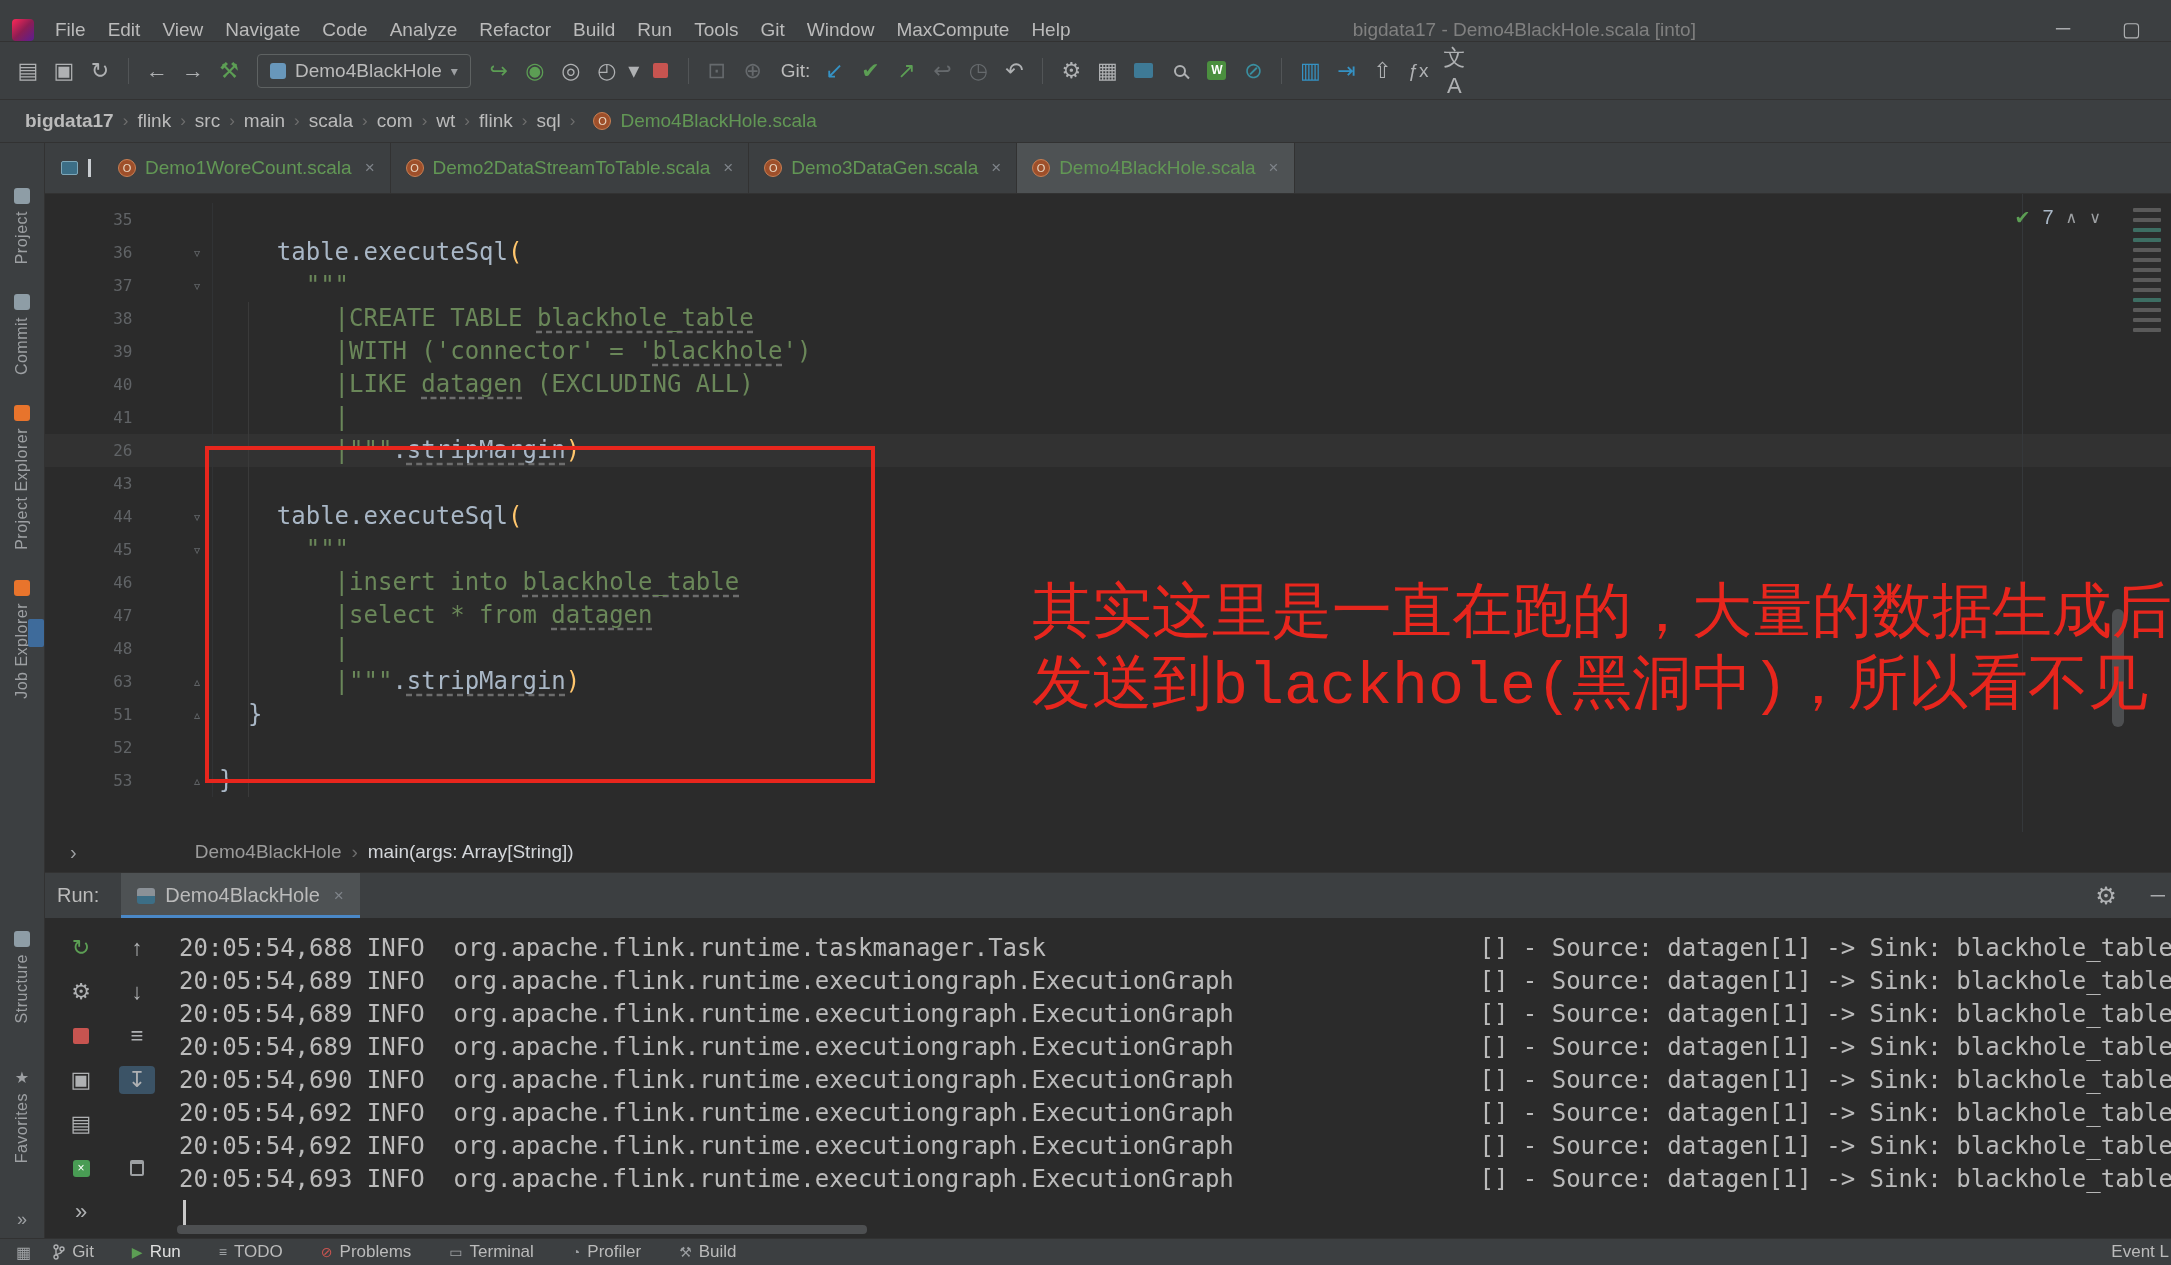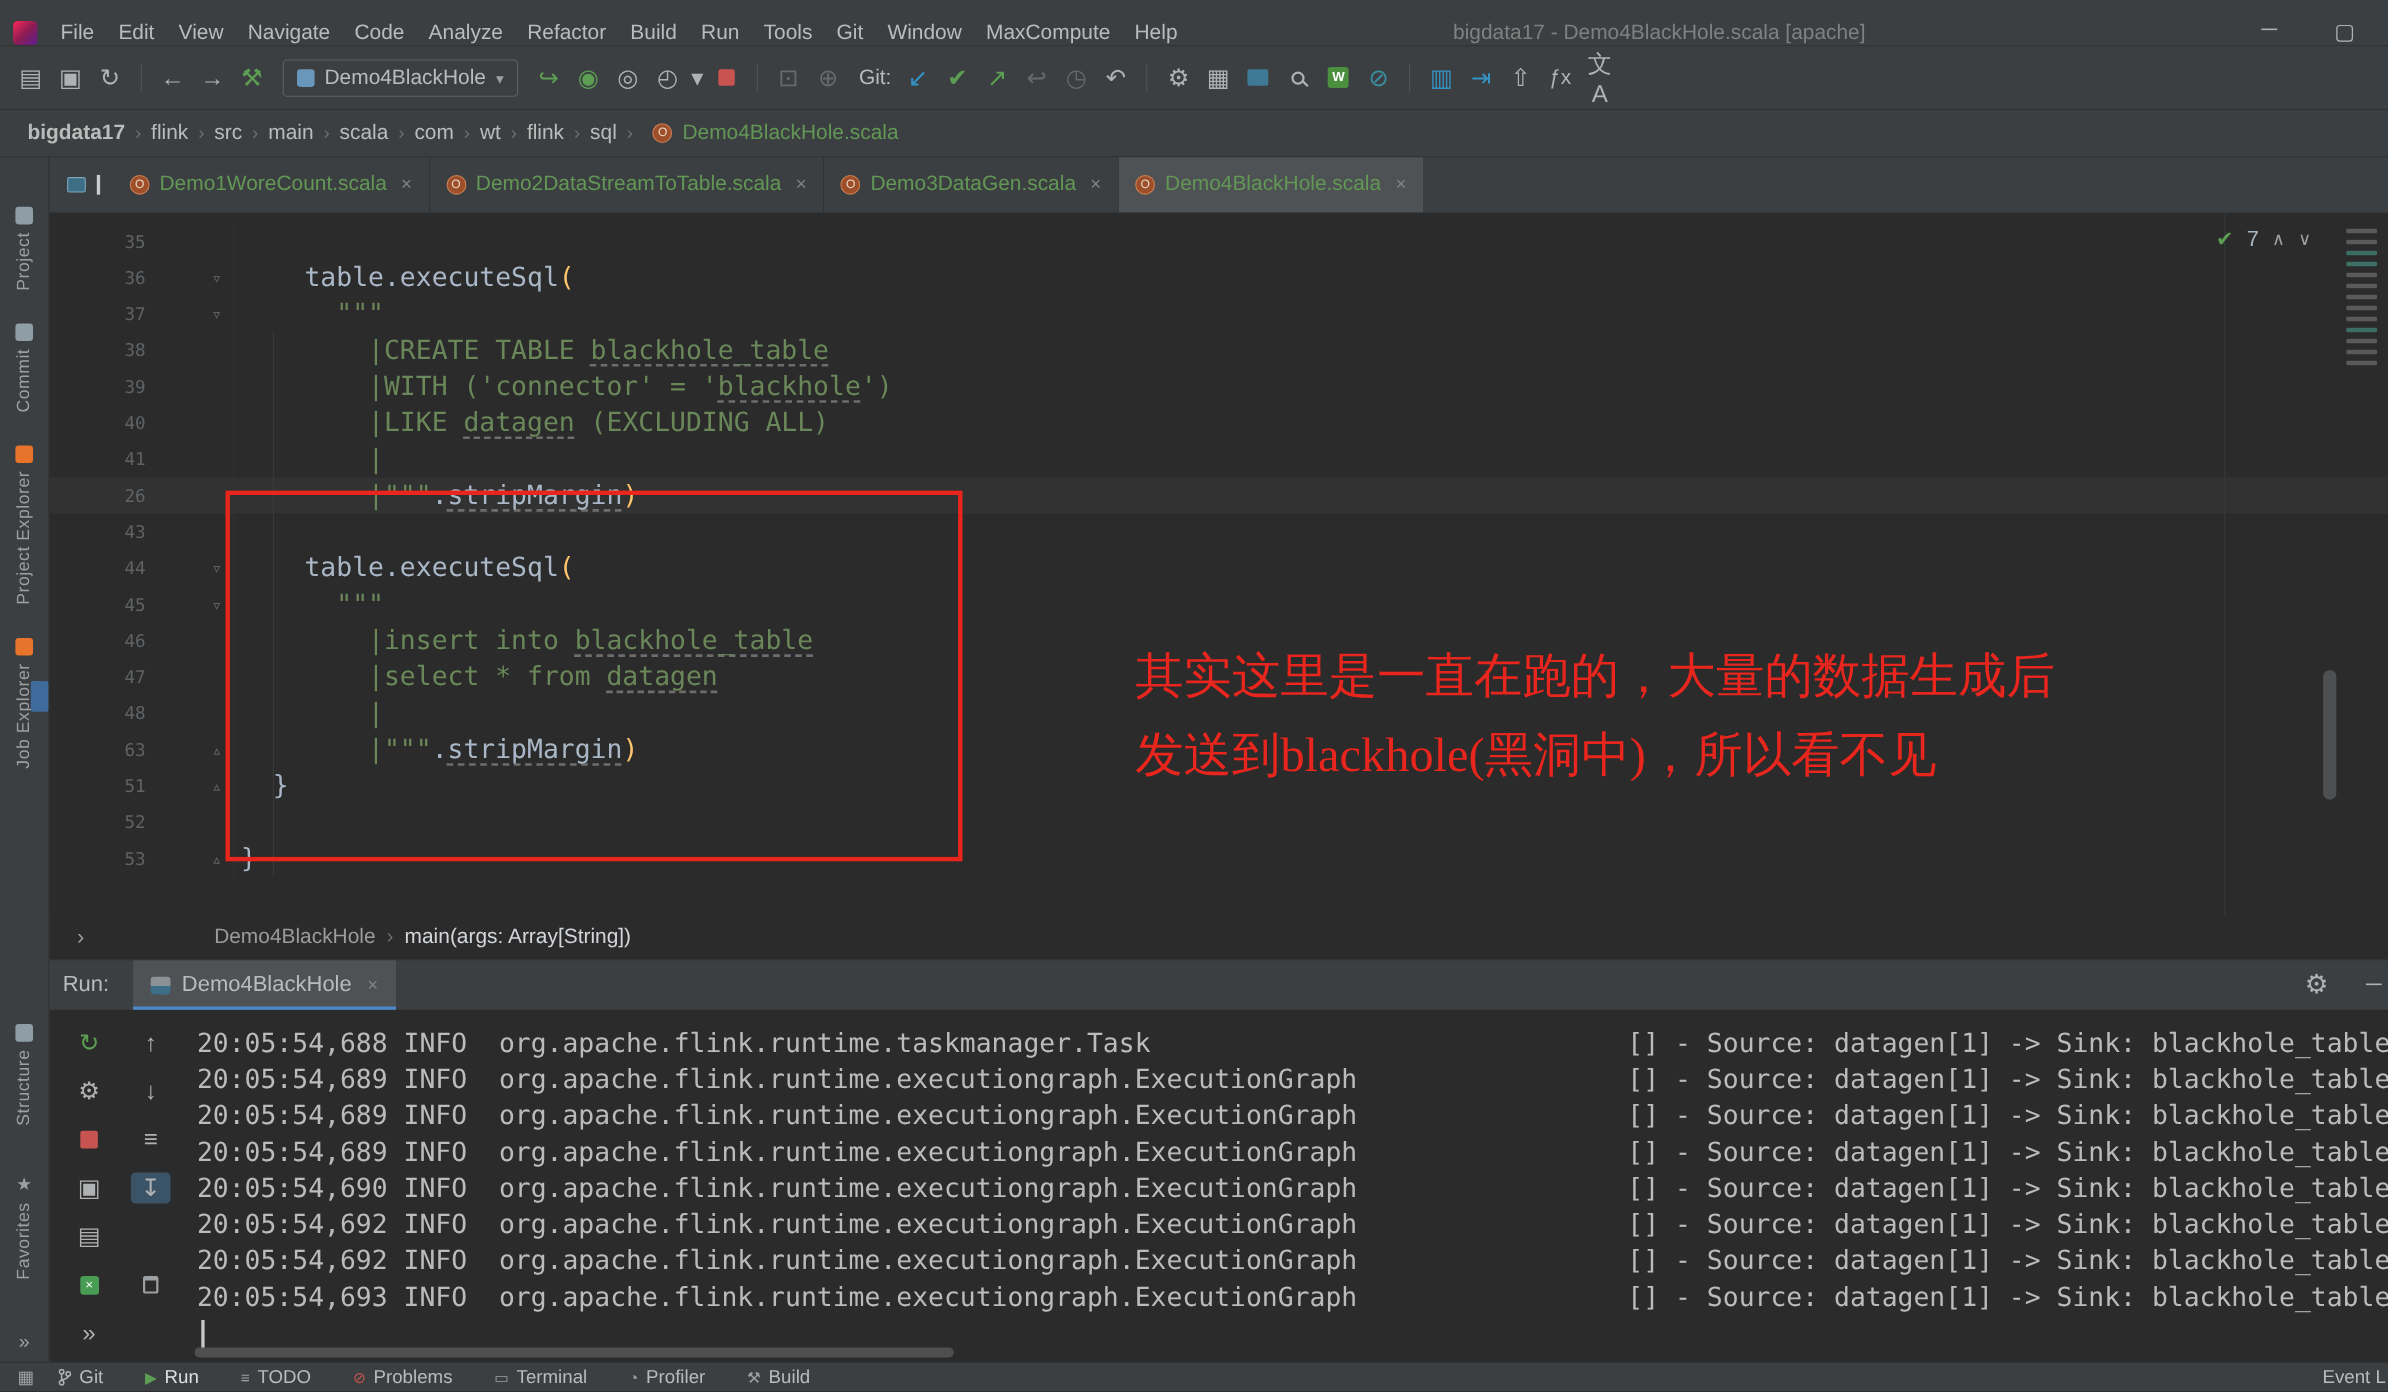--- a/index.html
+++ b/index.html
@@ -90,21 +90,21 @@
   .tk-p  { color:#a9b7c6; }
   .tk-s  { color:#6a8759; }
   .tk-b  { color:#ffc66d; }
   .tk-su { color:#6a8759; text-decoration:underline dashed #6d6d6d; text-underline-offset:5px; }
   .tk-pu { color:#a9b7c6; text-decoration:underline dashed #6d6d6d; text-underline-offset:5px; }
   .indent-guide { position:absolute; left:203px; top:108px; width:1px; height:495px; background:#3a3a3a; }
   .wrap-guide { position:absolute; left:1977px; top:0; height:100%; width:1px; background:#35383b; }
   .red-rect { position:absolute; left:160px; top:252px; width:670px; height:337px;
     border:4px solid #e8261d; z-index:5; }
   .red-note { position:absolute; left:987px; top:385px; z-index:5; color:#e8261d;
-    font-size:44px; line-height:72px; font-family:Liberation Serif, serif; white-space:nowrap; }
+    font-size:60px; line-height:72px; font-family:Liberation Mono, monospace; white-space:nowrap; }
   .inspect-widget { position:absolute; top:12px; right:70px; display:flex; align-items:center; gap:12px;
     font-family:"Liberation Sans", sans-serif; font-size:20px; color:#a9b7c6; }
   .iw-check { color:#5c9e54; font-size:19px; }
   .iw-ch { color:#9da0a3; font-size:16px; }
   .ed-scroll-thumb { position:absolute; right:47px; top:415px; width:12px; height:118px;
     background:#4d4f51; border-radius:6px; }
   .stripe-marks { position:absolute; right:10px; top:14px; width:28px; display:flex;
     flex-direction:column; gap:6px; }
   .mark { height:4px; background:#5a5a5a; border-radius:1px; }
   .mark.teal { background:#3d6e63; }
@@ -173,21 +173,21 @@
         <span class="menu-item">Analyze</span>
         <span class="menu-item">Refactor</span>
         <span class="menu-item">Build</span>
         <span class="menu-item">Run</span>
         <span class="menu-item">Tools</span>
         <span class="menu-item">Git</span>
         <span class="menu-item">Window</span>
         <span class="menu-item">MaxCompute</span>
         <span class="menu-item">Help</span>
       </div>
-    <span class="win-title">bigdata17 - Demo4BlackHole.scala [apache]</span>
+    <span class="win-title">bigdata17 - Demo4BlackHole.scala [into]</span>
     <div class="win-btns">
       <span>─</span>
       <span>▢</span>
     </div>
   </div>
 
   <div class="toolbar">
     <span class="tb-icon">▤</span>
     <span class="tb-icon">▣</span>
     <span class="tb-icon">↻</span>

